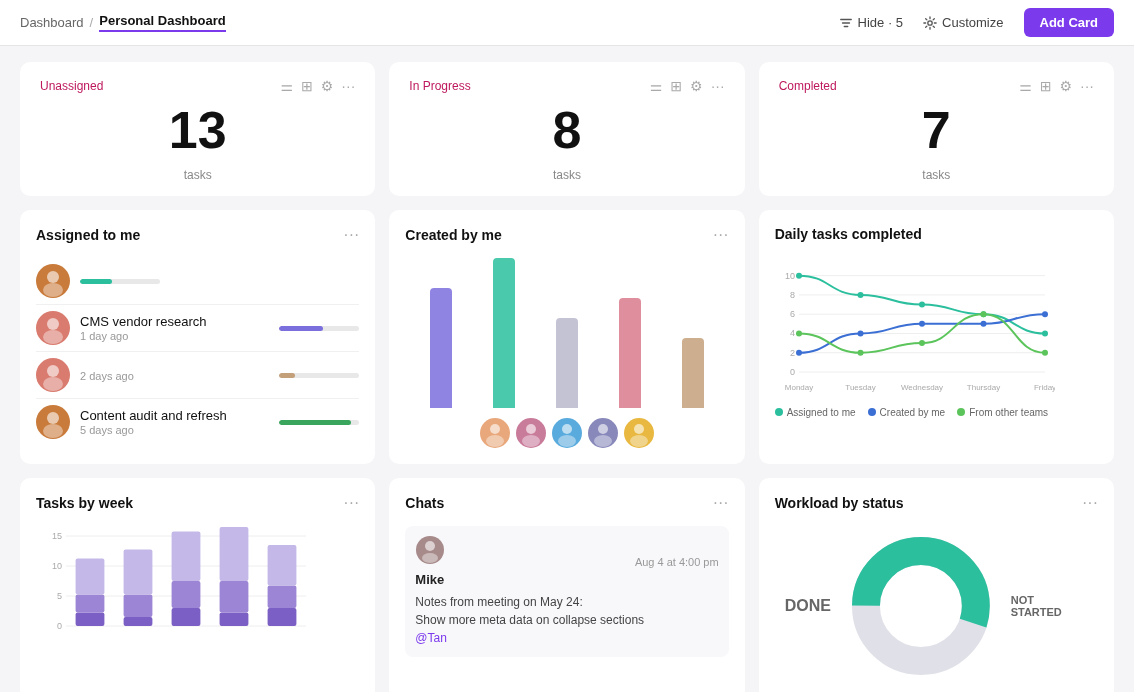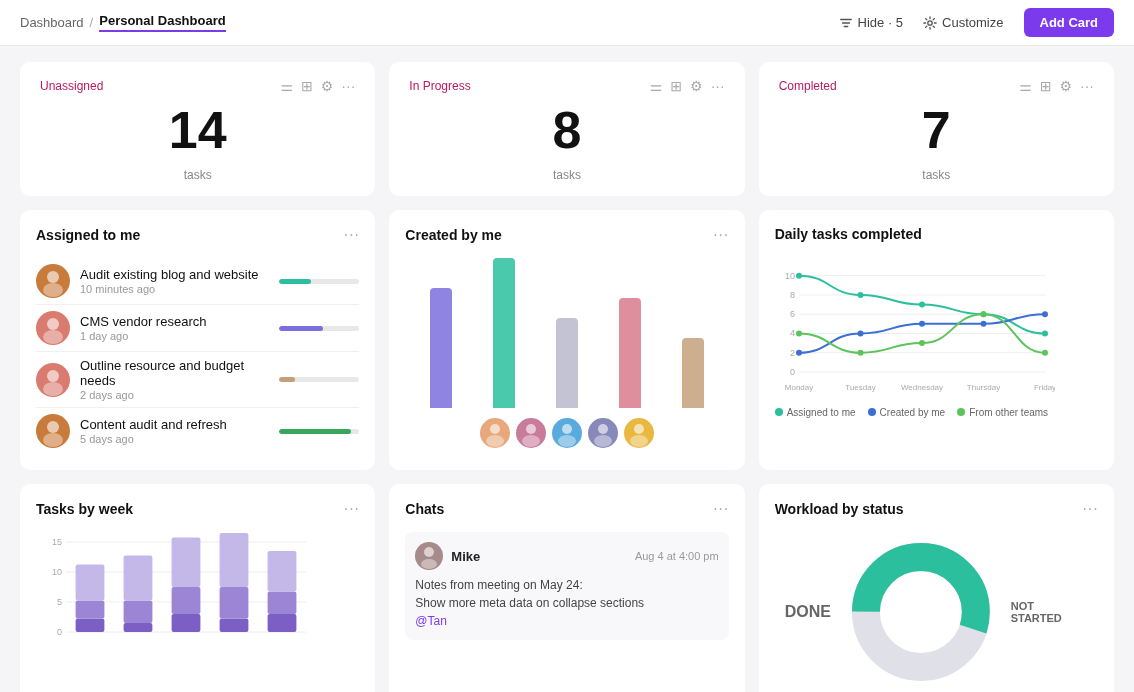--- a/index.html
+++ b/index.html
@@ -46,21 +46,21 @@
     .bar-avatar-circle { width: 30px; height: 30px; border-radius: 50%; flex-shrink: 0; display: flex; align-items: center; justify-content: center; font-size: 10px; font-weight: 600; color: #fff; }
     .line-chart-legend { display: flex; gap: 12px; margin-top: 8px; font-size: 10px; color: #666; }
     .legend-dot { width: 8px; height: 8px; border-radius: 50%; display: inline-block; margin-right: 4px; }
 
     
     .bottom-row { display: grid; grid-template-columns: 1fr 1fr 1fr; gap: 14px; }
 
     
     .chat-item { background: #f8f8fb; border-radius: 8px; padding: 10px; }
     .chat-header { display: flex; align-items: center; justify-content: space-between; margin-bottom: 6px; }
-    .chat-user { display: flex; align-items: center; gap: 8px; }
+    .chat-user { display: flex; align-items: center; gap: 8px; flex-direction: column; }
     .chat-user-avatar { width: 28px; height: 28px; border-radius: 50%; background: #bbb; }
     .chat-user-name { font-weight: 600; font-size: 13px; }
     .chat-time { font-size: 11px; color: #999; }
     .chat-text { font-size: 12px; color: #444; line-height: 1.5; }
     .chat-mention { color: #7c3aed; font-weight: 500; }
 
     
     ::-webkit-scrollbar { width: 0; }
   </style>
 </head>
@@ -96,21 +96,21 @@
   <div class="stat-card">
     <div class="stat-card-header">
       <span class="stat-label">Unassigned</span>
       <div class="stat-icons">
         <span style="cursor:pointer;">⚌</span>
         <span style="cursor:pointer;">⊞</span>
         <span style="cursor:pointer;">⚙</span>
         <span style="cursor:pointer;">···</span>
       </div>
     </div>
-    <div class="stat-number">14</div>
+    <div class="stat-number">13</div>
     <div class="stat-sublabel">tasks</div>
   </div>
       <div class="stat-card">
     <div class="stat-card-header">
       <span class="stat-label">In Progress</span>
       <div class="stat-icons">
         <span style="cursor:pointer;">⚌</span>
         <span style="cursor:pointer;">⊞</span>
         <span style="cursor:pointer;">⚙</span>
         <span style="cursor:pointer;">···</span>
@@ -141,24 +141,20 @@
     <span class="card-menu">···</span>
   </div>
 
     <div class="task-item">
       <div class="avatar-circle" style="background:#c97b3b;font-size:10px;">
         <svg width="34" height="34" viewBox="0 0 34 34">
               <circle cx="17" cy="13" r="6" fill="rgba(255,255,255,0.6)"></circle>
               <ellipse cx="17" cy="26" rx="10" ry="7" fill="rgba(255,255,255,0.4)"></ellipse>
             </svg>
       </div>
-      <div class="task-info">
-        <div class="task-name">Audit existing blog and website</div>
-        <div class="task-time">10 minutes ago</div>
-      </div>
       <div class="task-progress">
         <div class="progress-bar-wrap">
           <div class="progress-bar" style="width:40%;background:#2bbf9e;"></div>
         </div>
       </div>
     </div>
 
     <div class="task-item">
       <div class="avatar-circle" style="background:#d97b6e;font-size:10px;">
         <svg width="34" height="34" viewBox="0 0 34 34">
@@ -178,21 +174,20 @@
     </div>
 
     <div class="task-item">
       <div class="avatar-circle" style="background:#d97b6e;font-size:10px;">
         <svg width="34" height="34" viewBox="0 0 34 34">
               <circle cx="17" cy="13" r="6" fill="rgba(255,255,255,0.6)"></circle>
               <ellipse cx="17" cy="26" rx="10" ry="7" fill="rgba(255,255,255,0.4)"></ellipse>
             </svg>
       </div>
       <div class="task-info">
-        <div class="task-name">Outline resource and budget needs</div>
         <div class="task-time">2 days ago</div>
       </div>
       <div class="task-progress">
         <div class="progress-bar-wrap">
           <div class="progress-bar" style="width:20%;background:#c4a07a;"></div>
         </div>
       </div>
     </div>
 
     <div class="task-item">

